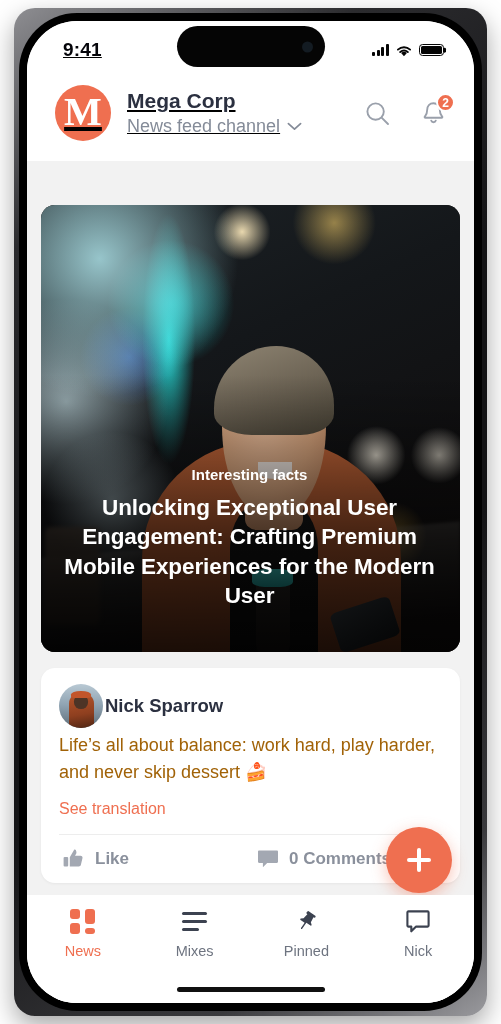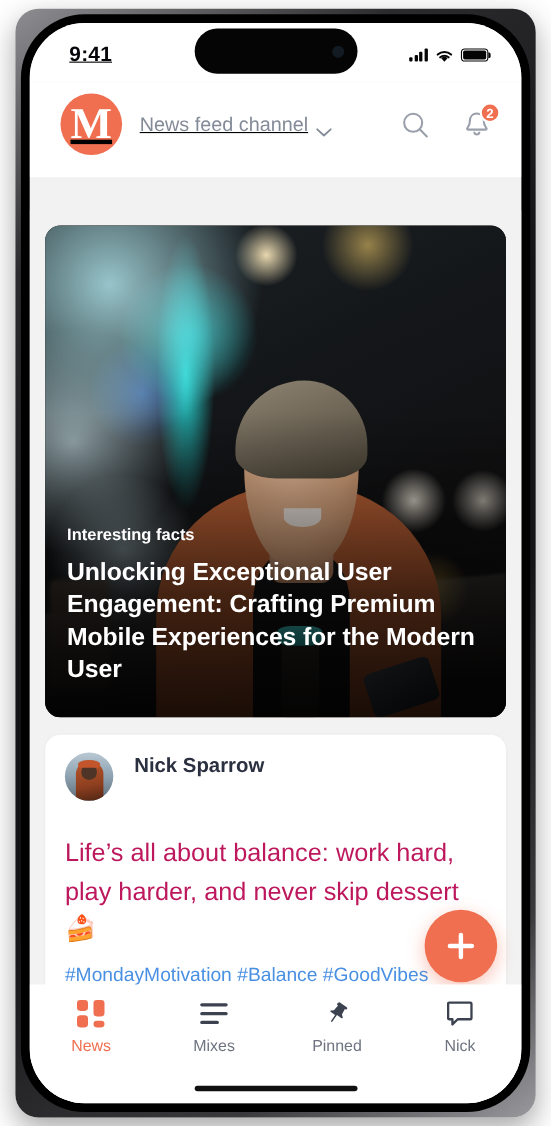--- a/index.html
+++ b/index.html
@@ -125,21 +125,21 @@
     margin-top: -2px;
   }
   #brand-text { flex: 1 1 auto; min-width: 0; }
   #brand-title {
     font-size: 21px;
     font-weight: bold;
     color: #2b3040;
     line-height: 1.25;
   }
   #brand-subtitle-row {
-    display: flex; align-items: flex-end; gap: 7px;
+    display: flex; align-items: center; gap: 7px;
     margin-top: 1px;
   }
   #brand-subtitle {
     font-size: 18px;
     color: #848b98;
     line-height: 1.3;
   }
   #header-actions { display: flex; align-items: center; gap: 26px; flex: 0 0 auto; }
   .hdr-btn { position: relative; width: 30px; height: 30px; display:flex; align-items:center; justify-content:center; }
   #notif-badge {
@@ -253,23 +253,24 @@
     transform: skewY(-5deg);
     transform-origin: left bottom;
     filter: blur(1.5px);
   }
   #hero-scrim {
     position: absolute; inset: 0;
     background: linear-gradient(180deg, rgba(0,0,0,0) 38%, rgba(0,0,0,.30) 55%, rgba(0,0,0,.62) 75%, rgba(0,0,0,.82) 100%);
   }
   #hero-content {
     position: absolute;
-    left: 0; right: 0; bottom: 0;
+    left: 0; right: 0; bottom: 12px;
     padding: 0 22px 18px 20px;
     color: #fff;
+    text-align: center;
   }
   #hero-kicker {
     font-size: 15px;
     font-weight: bold;
     margin-bottom: 10px;
     color: #fff;
   }
   #hero-title {
     font-size: 22.5px;
     font-weight: bold;
@@ -288,21 +289,21 @@
   }
 
   
   #post-card {
     margin-top: 16px;
     background: #fff;
     border-radius: 14px;
     padding: 16px 18px 0 18px;
     box-shadow: 0 1px 3px rgba(0,0,0,.05);
   }
-  #post-head { display: flex; gap: 19px; }
+  #post-head { display: flex; align-items: center; gap: 2px; }
   #post-avatar {
     width: 44px; height: 44px; border-radius: 50%;
     flex: 0 0 auto;
     overflow: hidden;
     position: relative;
     background: linear-gradient(180deg,#b9c9d4 0%,#8fa3b2 48%,#5e6d78 100%);
   }
   #post-avatar .av-person {
     position: absolute; left: 22%; top: 20%; width: 58%; height: 80%;
     background: linear-gradient(170deg,#b8562c 0%,#8e3f1f 60%,#4f2513 100%);
@@ -312,24 +313,24 @@
     position: absolute; left: 33%; top: 26%; width: 33%; height: 30%;
     background: #4d3426; border-radius: 50%;
   }
   #post-avatar .av-hat {
     position: absolute; left: 28%; top: 16%; width: 44%; height: 16%;
     background: #c2552b; border-radius: 50% 50% 20% 20%;
   }
   #post-name { font-size: 18.5px; font-weight: bold; color: #2b3040; line-height: 1.25; }
   #post-handle { font-size: 16px; color: #8a909c; margin-top: 1px; }
   #post-body {
-    font-size: 23px;
+    font-size: 18px;
     line-height: 1.5;
-    color: #be185d;
-    margin-top: 30px;
+    color: #a16207;
+    margin-top: 4px;
   }
   #post-hashtags {
     font-size: 17.5px;
     color: #4a90e2;
     margin-top: 12px;
     line-height: 1.4;
   }
   #post-translate {
     font-size: 16px;
     color: #ef6f50;
@@ -466,20 +467,21 @@
           </div>
         </div>
       </div>
 
       <div id="app-header">
         <div id="brand-logo">
           <span>M</span>
         </div>
 
         <div id="brand-text">
+          <div id="brand-title">Mega Corp</div>
           <div id="brand-subtitle-row">
             <div id="brand-subtitle">News feed channel</div>
             <svg width="15" height="9" viewBox="0 0 15 9">
               <path d="M1.4 1.6 7.5 7.2l6.1-5.6" stroke="#848b98" stroke-width="1.7" fill="none" stroke-linecap="round" stroke-linejoin="round"></path>
             </svg>
           </div>
         </div>
 
         <div id="header-actions">
           <div class="hdr-btn">
@@ -531,21 +533,20 @@
               <div class="av-person"></div>
               <div class="av-face"></div>
               <div class="av-hat"></div>
             </div>
             <div>
               <div id="post-name">Nick Sparrow</div>
             </div>
           </div>
 
           <div id="post-body">Life’s all about balance: work hard, play harder, and never skip dessert 🍰</div>
-          <div id="post-hashtags">#MondayMotivation #Balance #GoodVibes</div>
           <div id="post-translate">See translation</div>
 
           <div id="post-actions">
             <div class="post-action" id="action-like">
               <svg width="22" height="21" viewBox="0 0 22 21">
                 <rect x="0.6" y="9" width="4.6" height="9.6" rx="1.1" fill="#a3a8b2"></rect>
                 <path d="M6.8 9.3 11 1.9c.4-.7 1.5-.6 1.8.2l.5 1.3c.3.9.2 1.9-.3 2.7l-1 1.6h5.6c1.3 0 2.2 1.1 1.9 2.3l-1.6 6.7c-.2 1-1.1 1.7-2.1 1.7H6.8Z" fill="#a3a8b2"></path>
               </svg>
               <span>Like</span>
             </div>

